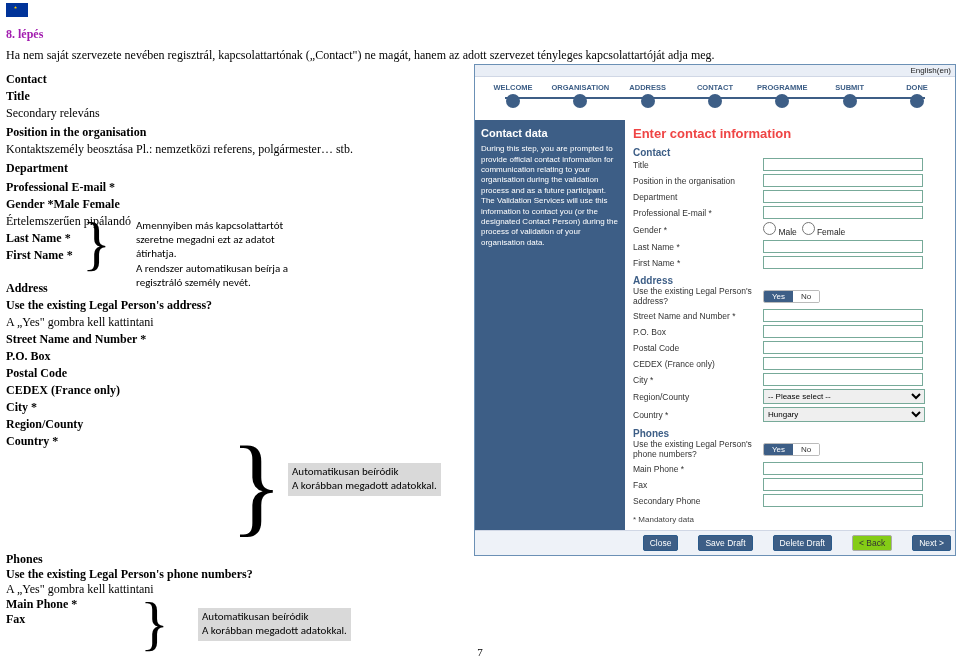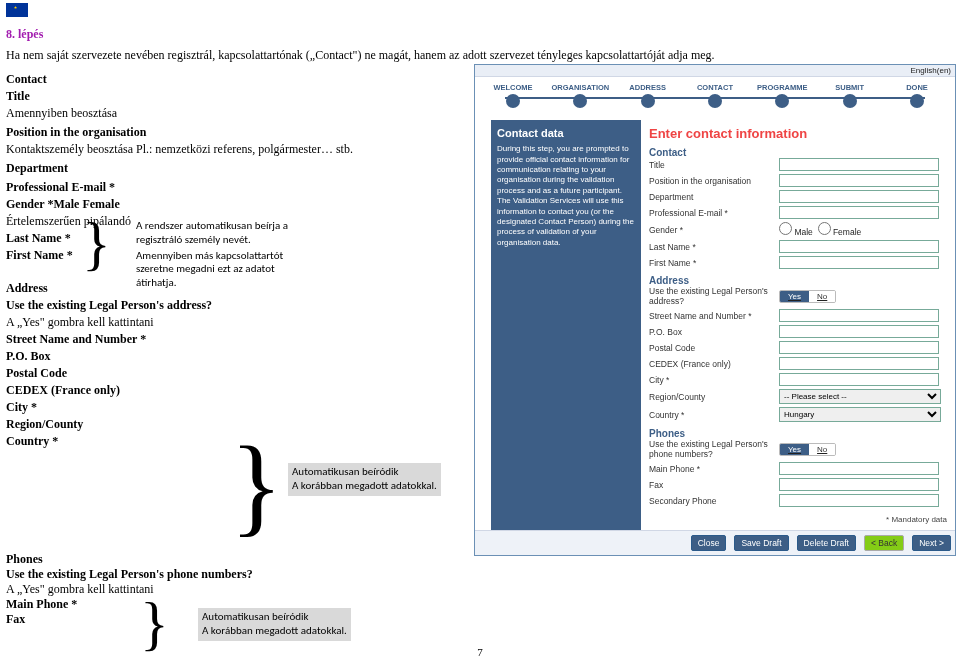--- a/index.html
+++ b/index.html
@@ -13,67 +13,67 @@
   .b { font-weight: bold; }
   .annot-r { position: absolute; left: 200px; width: 170px; font-family: Calibri, Arial, sans-serif; font-size: 11px; color: #000; }
   .brace { font-family: "Times New Roman", serif; font-size: 60px; font-weight: normal; position: absolute; line-height: 1; }
   .annot-abs { position: absolute; font-family: Calibri, Arial, sans-serif; font-size: 11px; background: #d9d9d9; padding: 2px 4px; line-height: 1.3; }
   .app { position: absolute; left: 474px; top: 64px; width: 482px; border: 1px solid #6b90b5; font-family: Arial, sans-serif; font-size: 9px; color: #222; background: #fff; }
   .app-top { background: #e9eef6; border-bottom: 1px solid #d0d7e5; text-align: right; padding: 1px 4px; font-size: 8px; }
   .prog { display: flex; justify-content: space-between; align-items: center; padding: 6px 8px 12px; font-size: 7.5px; color: #3d5e86; font-weight: bold; position: relative; }
   .prog .node { text-align: center; width: 60px; position: relative; }
   .prog .dot { width: 14px; height: 14px; border-radius: 50%; background: #3d5e86; margin: 2px auto 0; display: block; }
   .prog .line { position: absolute; top: 20px; left: 30px; right: 30px; height: 2px; background: #3d5e86; z-index: 0; }
-  .app-body { display: flex; margin-left: 16px; }
+  .app-body { display: flex; }
   .sidebar { background: #3d5e86; color: #fff; width: 150px; padding: 6px 6px 10px; font-size: 8px; line-height: 1.3; }
   .sidebar h3 { font-size: 11px; margin-bottom: 4px; }
   .main { flex: 1; padding: 6px 8px 6px 8px; }
   .main h2 { color: #ef4444; font-size: 13px; margin-bottom: 4px; }
   .sect-h { color: #3d5e86; font-weight: bold; font-size: 10px; margin-top: 6px; }
   .row { display: flex; align-items: center; margin-bottom: 3px; font-size: 8.5px; }
   .row .lbl { width: 130px; color: #333; }
   .row .ctrl { flex: 1; }
   .row input[type=text] { width: 160px; height: 13px; border: 1px solid #7a9; font-size: 8px; }
   .row select { width: 162px; height: 15px; border: 1px solid #7a9; font-size: 8px; }
-  .seg { display: inline-flex; border: 1px solid #bbb; border-radius: 2px; overflow: hidden; font-size: 8px; text-decoration: underline; }
+  .seg { display: inline-flex; border: 1px solid #bbb; border-radius: 2px; overflow: hidden; font-size: 8px; }
   .seg span { padding: 1px 8px; }
   .seg .on { background: #3d5e86; color: #fff; }
   .seg .off { background: #fff; color: #333; }
-  .mand { font-size: 8px; color: #444; margin-top: 8px; text-align: right; }
-  .btns { background: #eef2f8; padding: 4px; display: flex; gap: 8px; justify-content: flex-end; border-top:1px solid #d0d7e5; }
+  .mand { font-size: 8px; color: #444; margin-top: 8px; }
+  .btns { background: #eef2f8; padding: 4px; display: flex; gap: 20px; justify-content: flex-end; border-top:1px solid #d0d7e5; }
   .btn { font-size: 8.5px; padding: 2px 6px; border: 1px solid #2b5a8a; background: #3d5e86; color: #fff; border-radius: 2px; }
   .btn.light { background: #84cc16; color: #333; border-color: #aaa; }
   .pagenum { position: absolute; bottom: 4px; left: 0; right: 0; text-align: center; font-size: 11px; font-family: "Times New Roman", serif; }
 </style>
 </head>
 <body>
 
 
 
 <div class="eu-flag"></div>
 <div class="step-title">8. lépés</div>
 <div class="intro">Ha nem saját szervezete nevében regisztrál, kapcsolattartónak („Contact") ne magát, hanem az adott szervezet tényleges kapcsolattartóját adja meg.</div>
 
 <div class="left-col">
   <div class="b">Contact</div>
   <div class="b">Title</div>
-  <div>Amennyiben beosztása</div>
+  <div>Secondary releváns</div>
   <div class="b" style="margin-top:4px">Position in the organisation</div>
   <div>Kontaktszemély beosztása Pl.: nemzetközi referens, polgármester… stb.</div>
   <div class="b" style="margin-top:4px">Department</div>
   <div class="b" style="margin-top:4px">Professional E-mail *</div>
   <div class="b" style="">Gender *Male  Female</div>
   <div>Értelemszerűen pipálandó</div>
   <div style="position:relative; height:48px;">
     <div class="b">Last Name *</div>
     <div class="b">First Name *</div>
     <span class="brace" style="left:76px; top:-18px;">}</span>
     <div class="annot-r" style="top:-12px; left:130px;">
+      <div>Amennyiben más kapcsolattartót szeretne megadni ezt az adatot átírhatja.</div>
       <div>A rendszer automatikusan beírja a regisztráló személy nevét.</div>
-      <div>Amennyiben más kapcsolattartót szeretne megadni ezt az adatot átírhatja.</div>
     </div>
   </div>
   <div class="b">Address</div>
   <div class="b">Use the existing Legal Person's address?</div>
   <div>A „Yes" gombra kell kattintani</div>
   <div class="b">Street Name and Number *</div>
   <div class="b">P.O. Box</div>
   <div class="b">Postal Code</div>
   <div class="b">CEDEX (France only)</div>
   <div class="b">City *</div>

